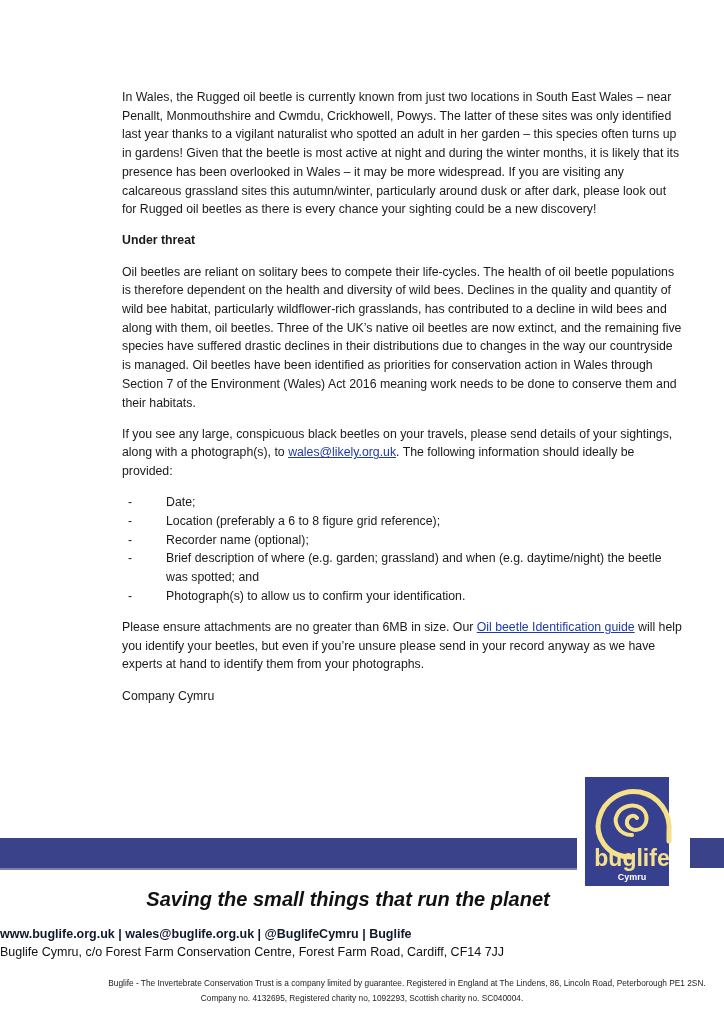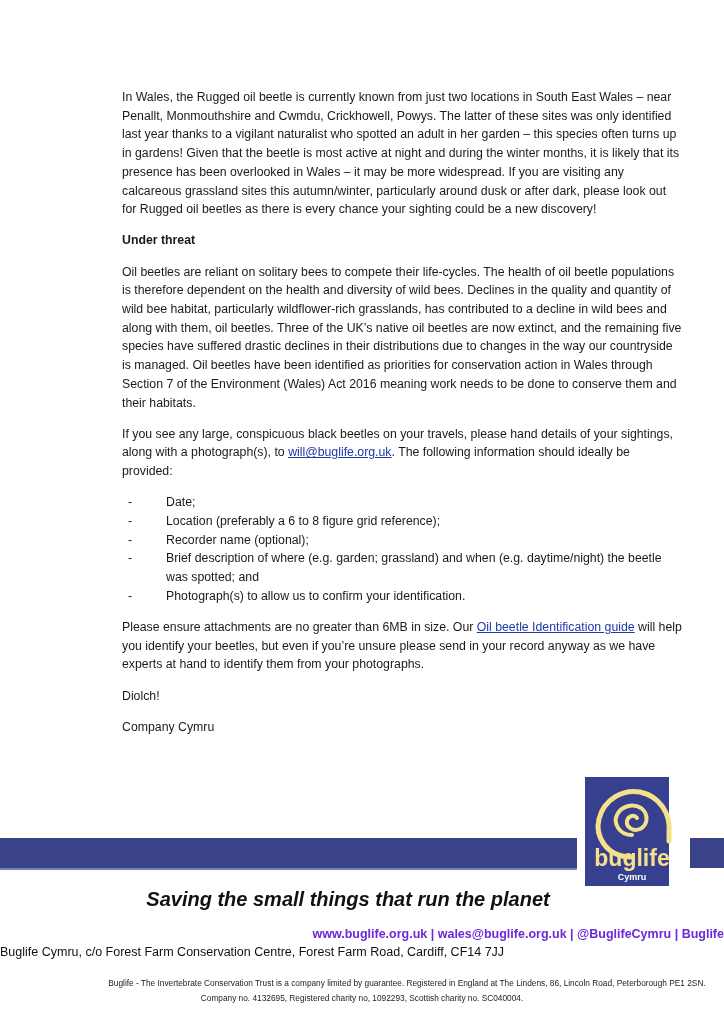--- a/index.html
+++ b/index.html
@@ -13,45 +13,44 @@
     ul.bullets { list-style: none; margin: 0 0 12.5px 0; padding: 0; }
     ul.bullets li { position: relative; padding-left: 44px; }
     ul.bullets li .dash { position: absolute; left: 6px; top: 0; }
     .band-left { position: absolute; left: 0; top: 838px; width: 577px; height: 30px; background: #3a438a;
       border-bottom: 2px solid #7a80b0; }
     .band-right { position: absolute; left: 690px; top: 838px; width: 34px; height: 30px; background: #3a438a; }
     .logo { position: absolute; left: 585px; top: 777px; width: 84px; height: 109px; background: #36408f; }
     .logo svg { display: block; }
     .tagline { position: absolute; top: 888px; left: 0; width: 696px; text-align: center;
       font-size: 20px; font-weight: bold; font-style: italic; color: #111; }
-    .contact { position: absolute; top: 927px; left: 0; width: 724px; text-align: right;
-      font-size: 12.5px; font-weight: bold; color: #6d28d9; }
+    .contact { position: absolute; top: 927px; left: 0; width: 724px; text-align: left;
+      font-size: 12.5px; font-weight: bold; color: #0f172a; }
     .address { position: absolute; top: 945px; left: 0; width: 612px; text-align: left;
       font-size: 12.5px; color: #111; }
     .legal { position: absolute; left: 0; width: 724px; text-align: center; font-size: 8.3px; color: #222; }
     .legal.l1 { top: 978px; padding-left: 45px; }
     .legal.l2 { top: 993px; }
   </style>
 </head>
 <body>
 
 <div class="body-text">
   <p>In Wales, the Rugged oil beetle is currently known from just two locations in South East Wales – near Penallt, Monmouthshire and Cwmdu, Crickhowell, Powys. The latter of these sites was only identified last year thanks to a vigilant naturalist who spotted an adult in her garden – this species often turns up in gardens! Given that the beetle is most active at night and during the winter months, it is likely that its presence has been overlooked in Wales – it may be more widespread. If you are visiting any calcareous grassland sites this autumn/winter, particularly around dusk or after dark, please look out for Rugged oil beetles as there is every chance your sighting could be a new discovery!</p>
   <p class="heading">Under threat</p>
   <p>Oil beetles are reliant on solitary bees to compete their life-cycles. The health of oil beetle populations is therefore dependent on the health and diversity of wild bees. Declines in the quality and quantity of wild bee habitat, particularly wildflower-rich grasslands, has contributed to a decline in wild bees and along with them, oil beetles. Three of the UK’s native oil beetles are now extinct, and the remaining five species have suffered drastic declines in their distributions due to changes in the way our countryside is managed. Oil beetles have been identified as priorities for conservation action in Wales through Section 7 of the Environment (Wales) Act 2016 meaning work needs to be done to conserve them and their habitats.</p>
-  <p><span>If you see any large, conspicuous black beetles on your travels, please hand details of your sightings, along with a photograph(s), to </span><a class="link" href="#">will@buglife.org.uk</a><span>. The following information should ideally be provided:</span></p>
+  <p><span>If you see any large, conspicuous black beetles on your travels, please send details of your sightings, along with a photograph(s), to </span><a class="link" href="#">wales@likely.org.uk</a><span>. The following information should ideally be provided:</span></p>
   <ul class="bullets">
     <li><span class="dash">-</span><span>Date;</span></li>
     <li><span class="dash">-</span><span>Location (preferably a 6 to 8 figure grid reference);</span></li>
     <li><span class="dash">-</span><span>Recorder name (optional);</span></li>
     <li><span class="dash">-</span><span>Brief description of where (e.g. garden; grassland) and when (e.g. daytime/night) the beetle was spotted; and</span></li>
     <li><span class="dash">-</span><span>Photograph(s) to allow us to confirm your identification.</span></li>
   </ul>
   <p><span>Please ensure attachments are no greater than 6MB in size. Our </span><a class="link" href="#">Oil beetle Identification guide</a><span> will help you identify your beetles, but even if you’re unsure please send in your record anyway as we have experts at hand to identify them from your photographs.</span></p>
-  <p>Diolch!</p>
   <p>Company Cymru</p>
 </div>
 
 <div class="band-left"></div>
 <div class="band-right"></div>
 
 <div class="logo">
   <svg width="94" height="109" viewBox="0 0 94 109">
     <path d="M47 80 C 20 80, 10 58, 14 42 C 19 22, 38 12, 55 15 C 74 19, 86 36, 84 56 L 84 64" fill="none" stroke="#f6e08a" stroke-width="5" stroke-linecap="round"></path>
     <path d="M47 58 C 34 58, 28 46, 32 38 C 36 29, 48 26, 56 31 C 64 37, 63 48, 55 52 C 48 55, 41 50, 42 44 C 43 39, 49 37, 52 41" fill="none" stroke="#f6e08a" stroke-width="4" stroke-linecap="round"></path>

